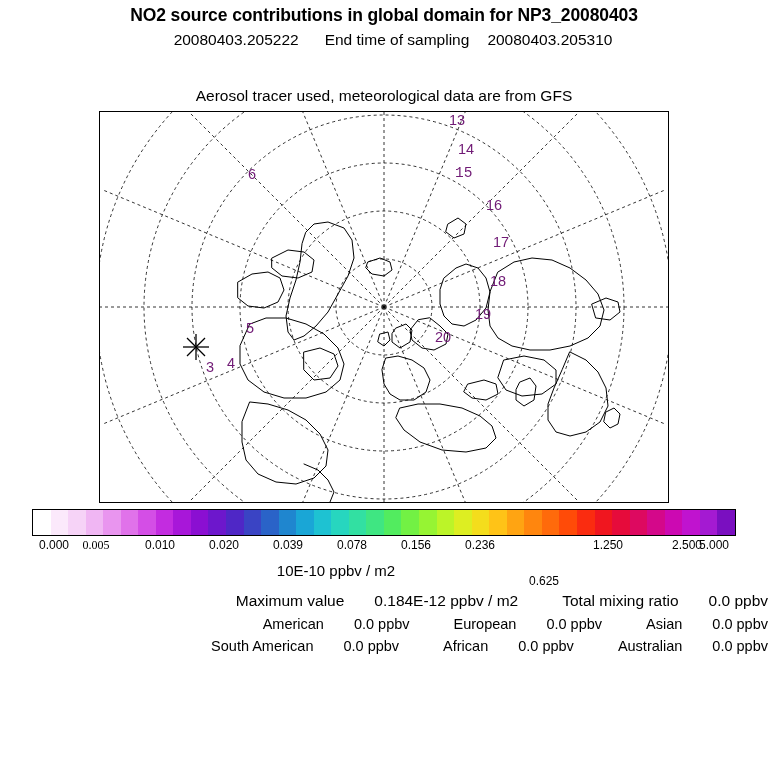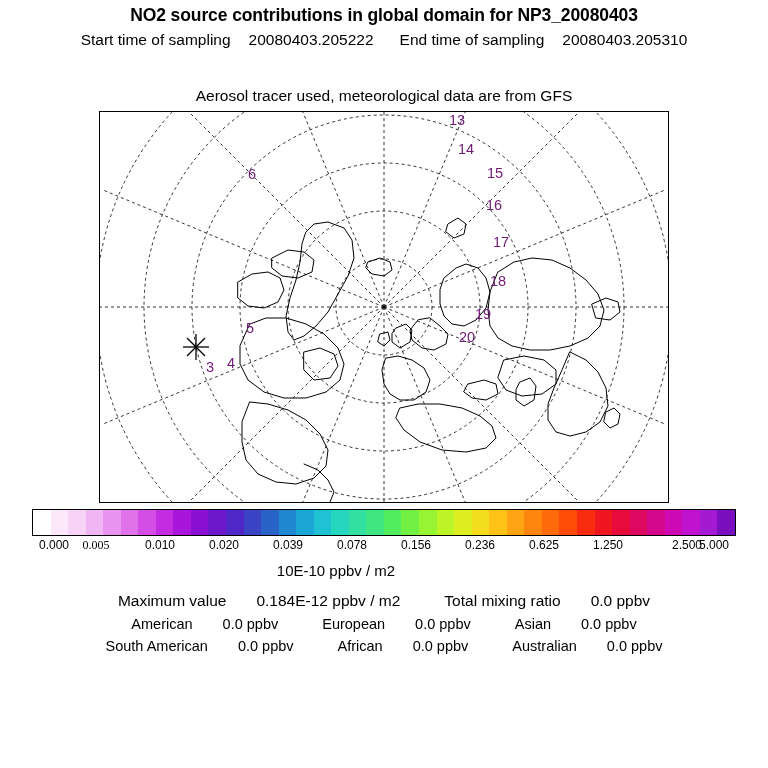--- a/index.html
+++ b/index.html
@@ -104,40 +104,39 @@
   
   #footer {
     position: absolute;
     left: 0;
     top: 592px;
     width: 768px;
     font-size: 15.5px;
   }
   .foot-row {
     display: flex;
-    justify-content: center;
+    justify-content: flex-end;
     align-items: baseline;
     margin-bottom: 6px;
     white-space: pre;
   }
   .foot-row.small { font-size: 14.5px; }
   .lbl { }
   .val { }
   .sp-a { display: inline-block; width: 30px; }
   .sp-b { display: inline-block; width: 44px; }
 </style>
 </head>
 <body>
 
 <div id="page">
 
   <div class="title">NO2 source contributions in global domain for NP3_20080403</div>
 
   <div class="hdr-row" id="hdr1">
-    <span class="cell">Start time of sampling</span>
     <span class="gap-md"></span>
     <span class="cell">20080403.205222</span>
     <span class="gap-lg"></span>
     <span class="cell">End time of sampling</span>
     <span class="gap-md"></span>
     <span class="cell">20080403.205310</span>
   </div>
 
 
   <div class="hdr-row" id="hdr3">
@@ -234,26 +233,26 @@
         </g>
       </g>
     </svg>
 
     <div class="map-label" style="left:106px; top:247px;">3</div>
     <div class="map-label" style="left:127px; top:243px;">4</div>
     <div class="map-label" style="left:146px; top:208px;">5</div>
     <div class="map-label" style="left:148px; top:54px;">6</div>
     <div class="map-label" style="left:349px; top:0px;">13</div>
     <div class="map-label" style="left:358px; top:29px;">14</div>
-    <div class="map-label" style="left:387px; top:53px;">15</div>
+    <div class="map-label" style="left:355px; top:53px;font-family:Liberation Mono, monospace;">15</div>
     <div class="map-label" style="left:386px; top:85px;">16</div>
     <div class="map-label" style="left:393px; top:122px;">17</div>
     <div class="map-label" style="left:390px; top:161px;">18</div>
     <div class="map-label" style="left:375px; top:194px;">19</div>
-    <div class="map-label" style="left:359px; top:217px;">20</div>
+    <div class="map-label" style="left:335px; top:217px;">20</div>
   </div>
 
   <div id="colorbar">
       <div class="swatch" style="background: rgb(255, 255, 255);"></div>
       <div class="swatch" style="background: rgb(251, 233, 251);"></div>
       <div class="swatch" style="background: rgb(246, 211, 247);"></div>
       <div class="swatch" style="background: rgb(240, 182, 243);"></div>
       <div class="swatch" style="background: rgb(233, 149, 239);"></div>
       <div class="swatch" style="background: rgb(224, 114, 234);"></div>
       <div class="swatch" style="background: rgb(212, 78, 230);"></div>
@@ -293,21 +292,21 @@
     </div>
   <div id="cb-ticks">
       <span class="tick" style="left: 54px;">0.000</span>
       <span class="tick" style="left: 96px; font-family: Liberation Serif, serif;">0.005</span>
       <span class="tick" style="left: 160px;">0.010</span>
       <span class="tick" style="left: 224px;">0.020</span>
       <span class="tick" style="left: 288px;">0.039</span>
       <span class="tick" style="left: 352px;">0.078</span>
       <span class="tick" style="left: 416px;">0.156</span>
       <span class="tick" style="left: 480px;">0.236</span>
-      <span class="tick" style="left: 544px;">0.625</span>
+      <span class="tick" style="left: 544px; margin-top: 36px;">0.625</span>
       <span class="tick" style="left: 608px;">1.250</span>
       <span class="tick" style="left: 687px;">2.500</span>
       <span class="tick" style="left: 714px;">5.000</span>
     </div>
   <div id="cb-unit">10E-10 ppbv / m2</div>
 
   <div id="footer">
     <div class="foot-row">
       <span class="lbl">Maximum value</span>
       <span class="sp-a"></span>

